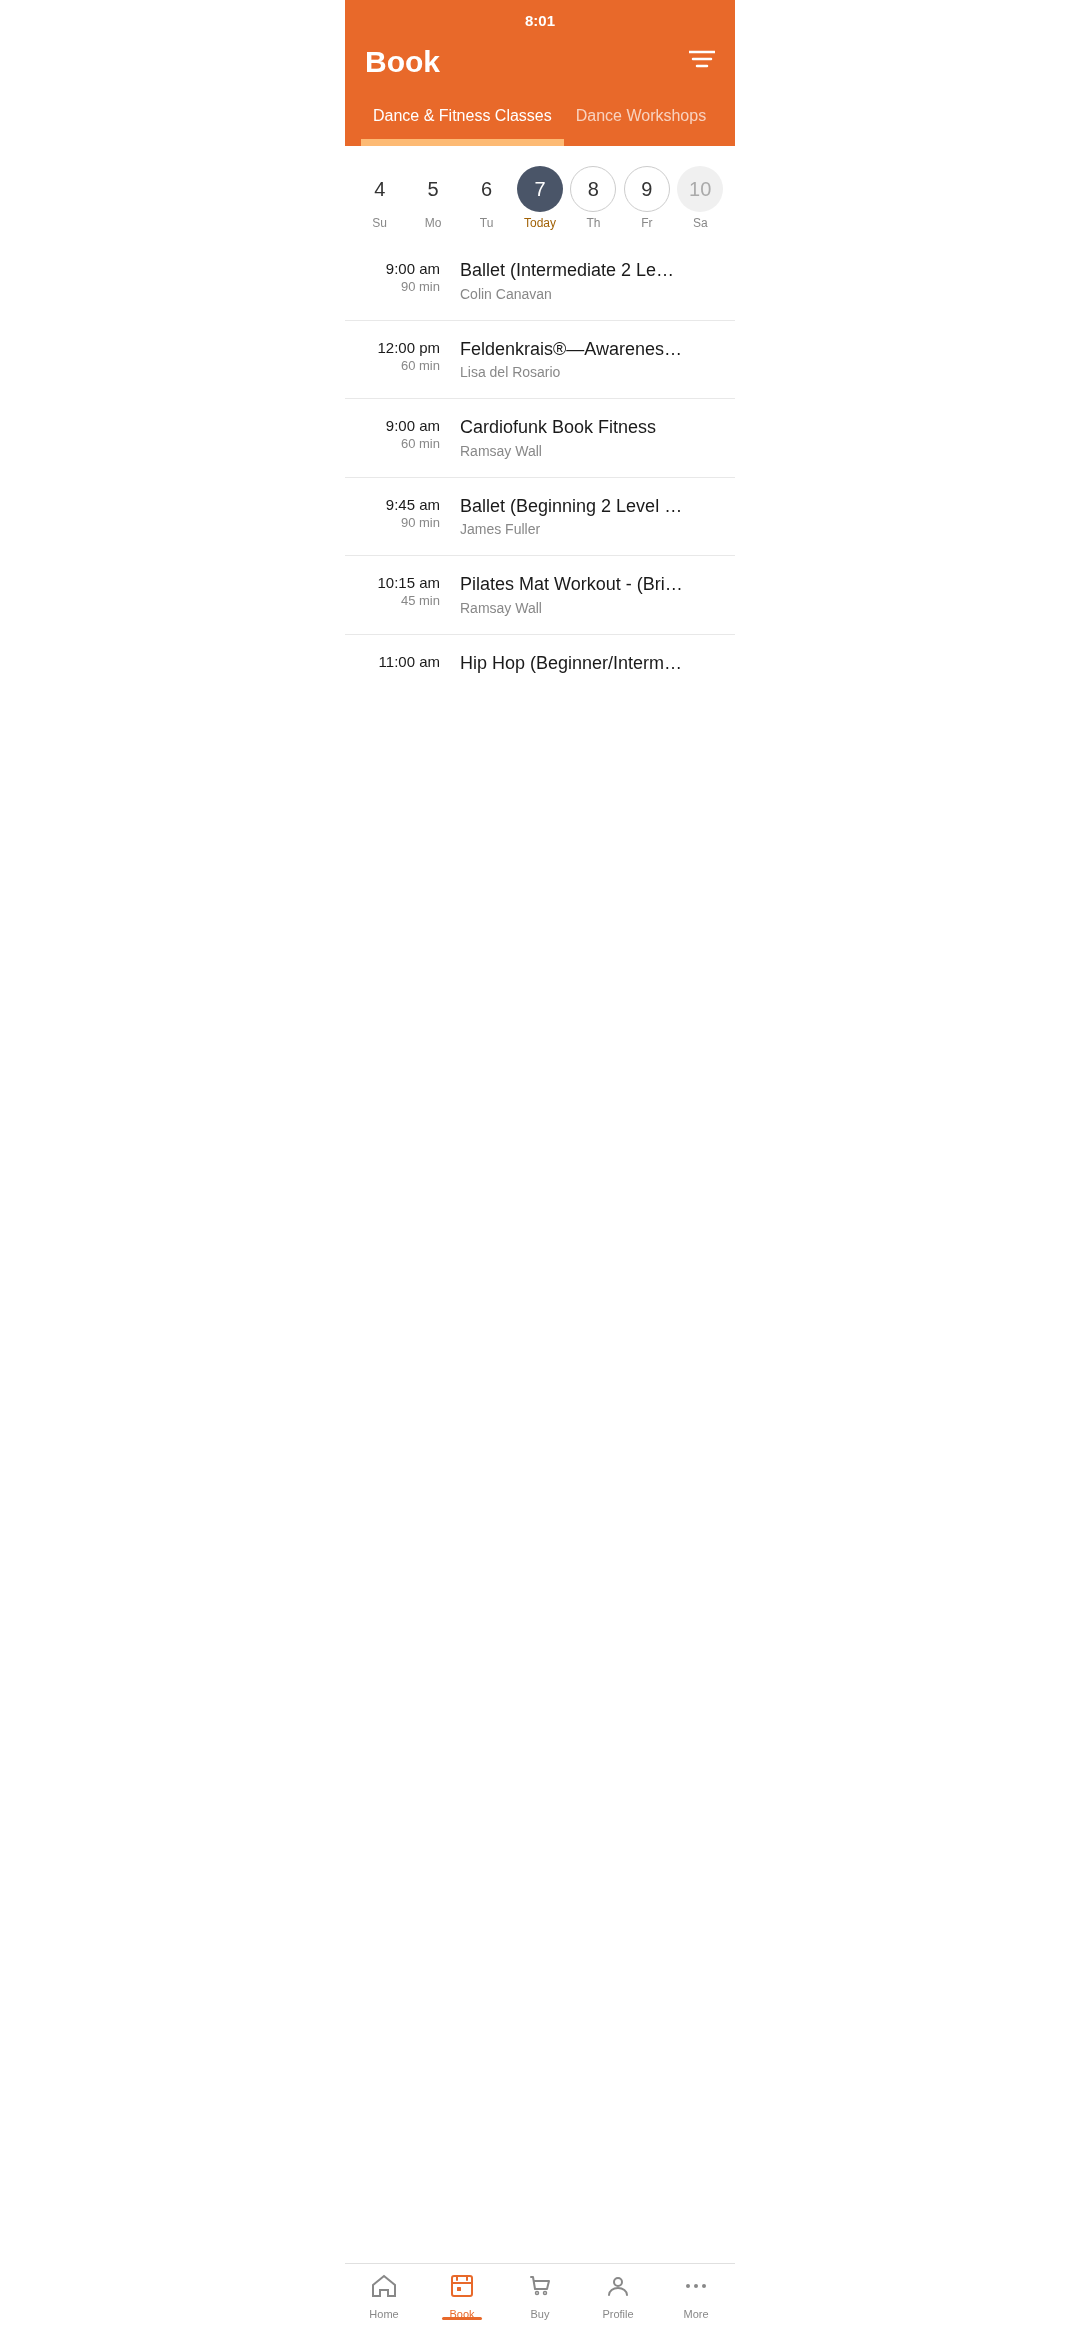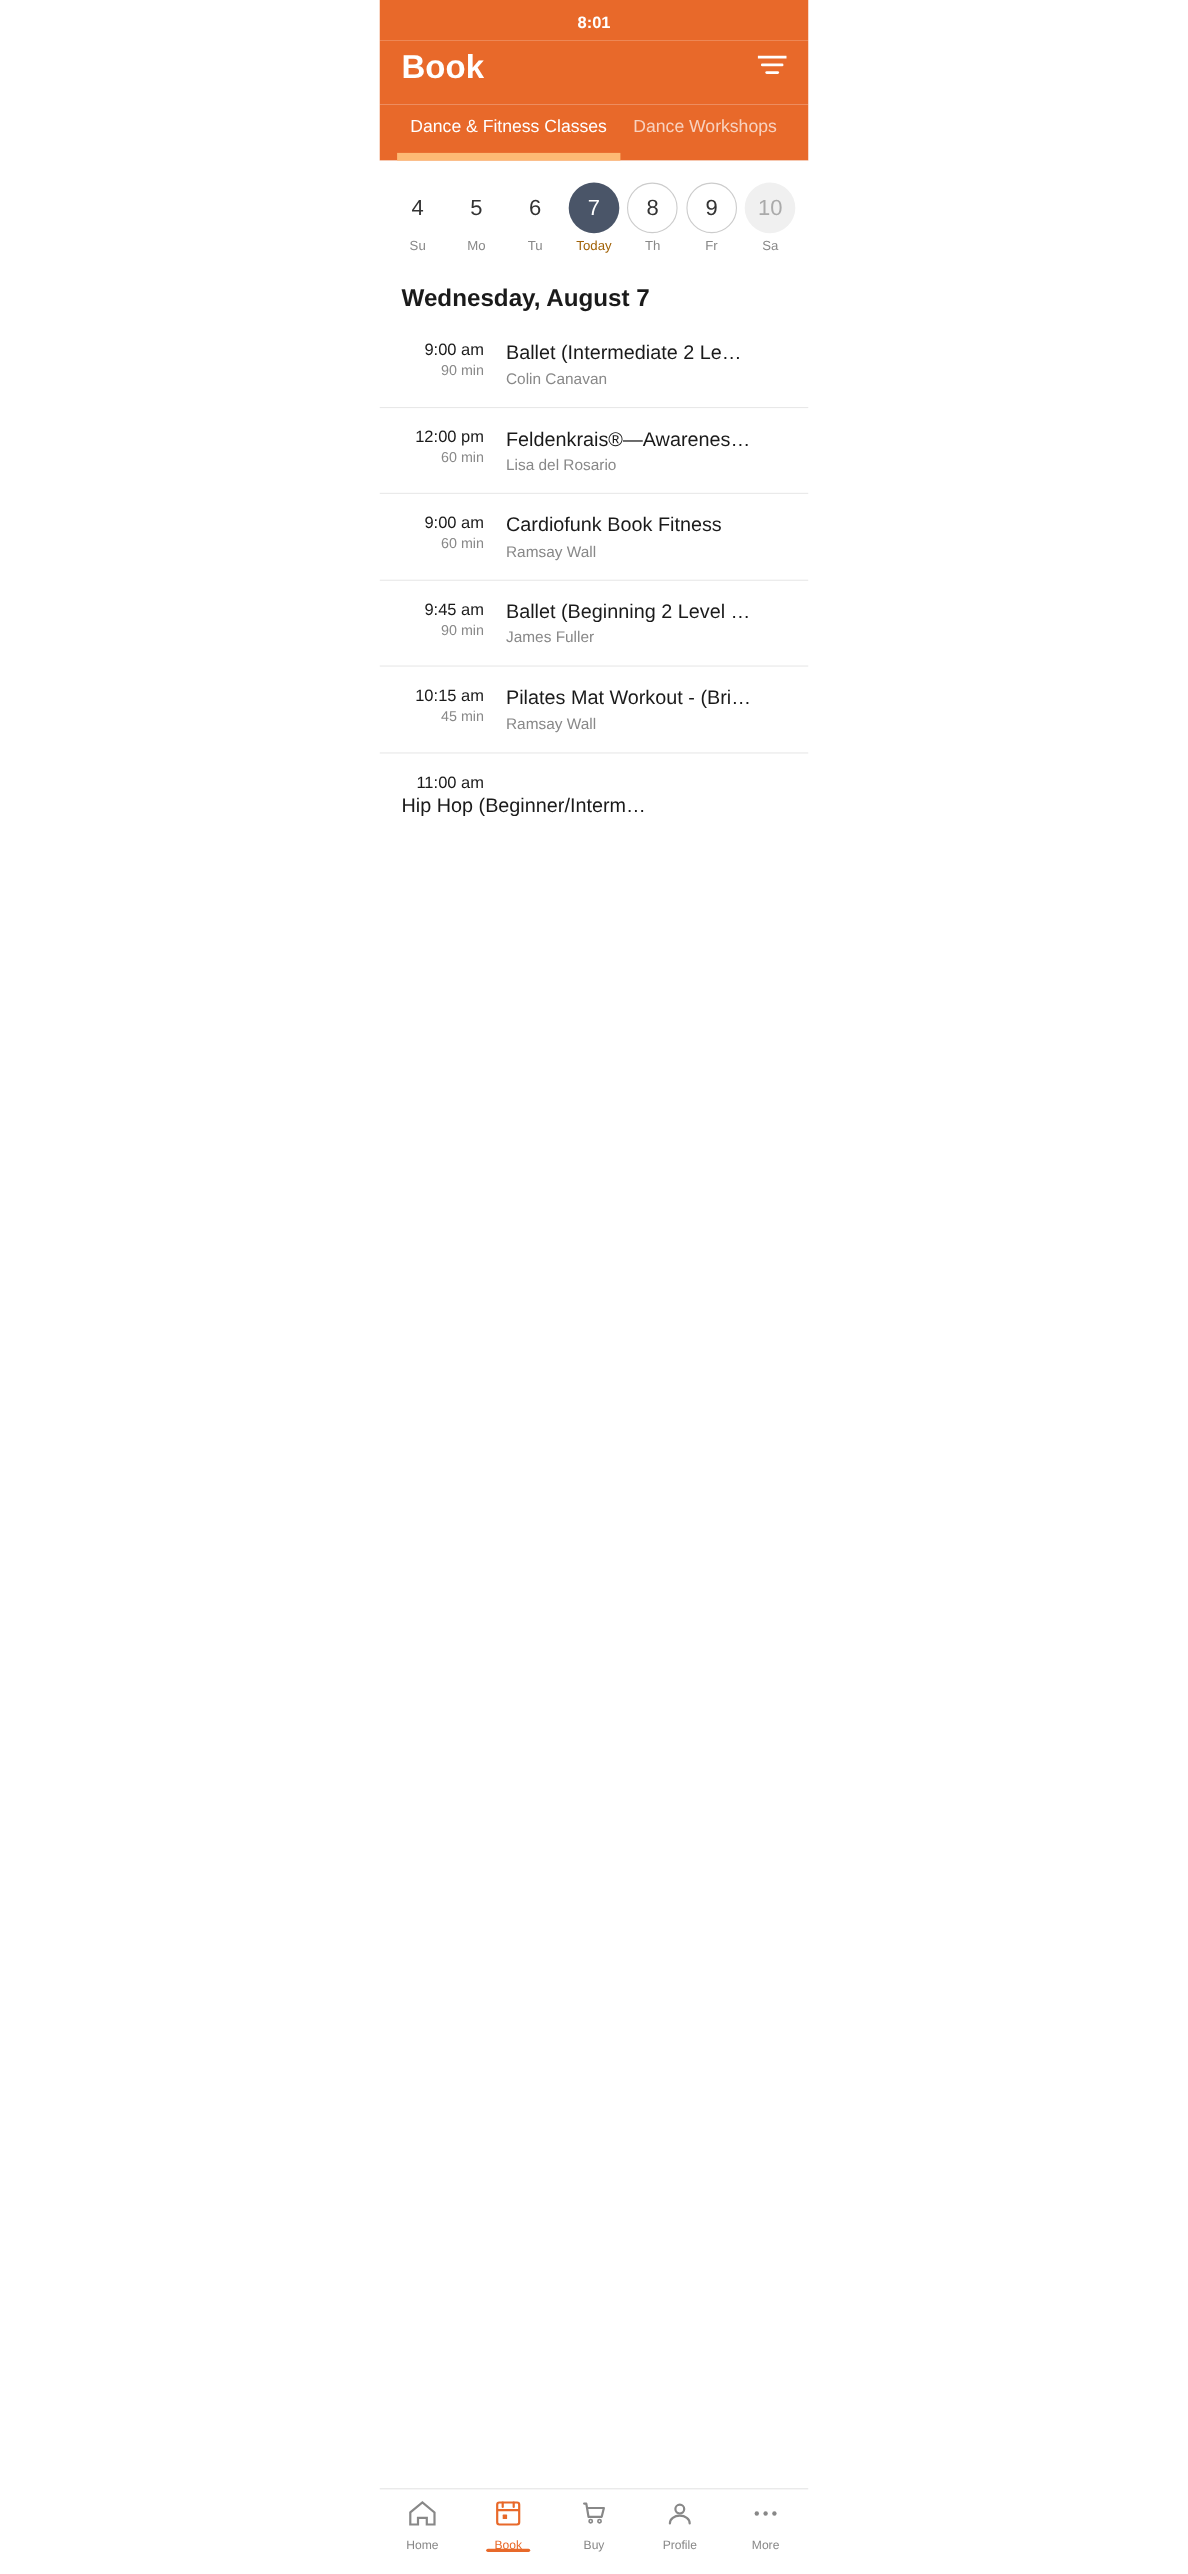--- a/index.html
+++ b/index.html
@@ -263,21 +263,20 @@
     <div class="day-number outlined">9</div>
     <div class="day-label">Fr</div>
   </div>
 
   <div class="day-item">
     <div class="day-number muted">10</div>
     <div class="day-label">Sa</div>
   </div>
 </div>
 
-<div class="date-heading">Wednesday, August 7</div>
 
 <div class="class-list">
 
 
   <div class="class-item">
     <div class="class-time">
       <div class="class-time-value">9:00 am</div>
       <div class="class-duration">90 min</div>
     </div>
     <div class="class-info">
@@ -323,21 +322,21 @@
     <div class="class-time">
       <div class="class-time-value">10:15 am</div>
       <div class="class-duration">45 min</div>
     </div>
     <div class="class-info">
       <div class="class-name">Pilates Mat Workout - (Bri…</div>
       <div class="class-instructor">Ramsay Wall</div>
     </div>
   </div>
 
-  <div class="class-item" style="border-bottom: none; flex-direction: column;">
+  <div class="class-item" style="border-bottom: none;">
     <div class="class-time">
       <div class="class-time-value">11:00 am</div>
       <div class="class-duration"></div>
     </div>
     <div class="class-info">
       <div class="class-name">Hip Hop (Beginner/Interm…</div>
       <div class="class-instructor"></div>
     </div>
   </div>
 

